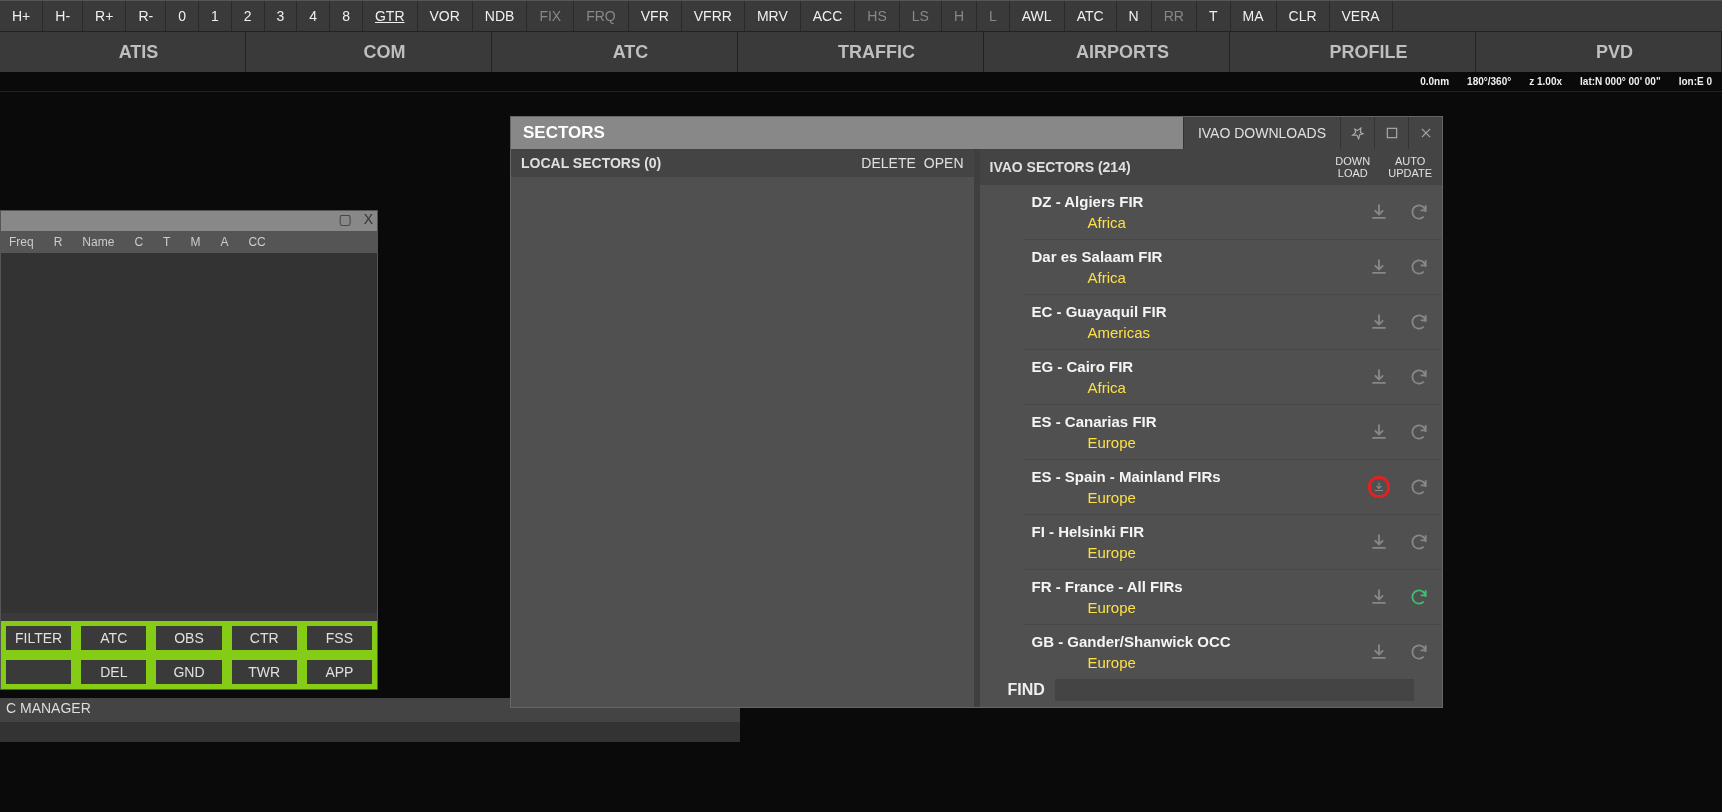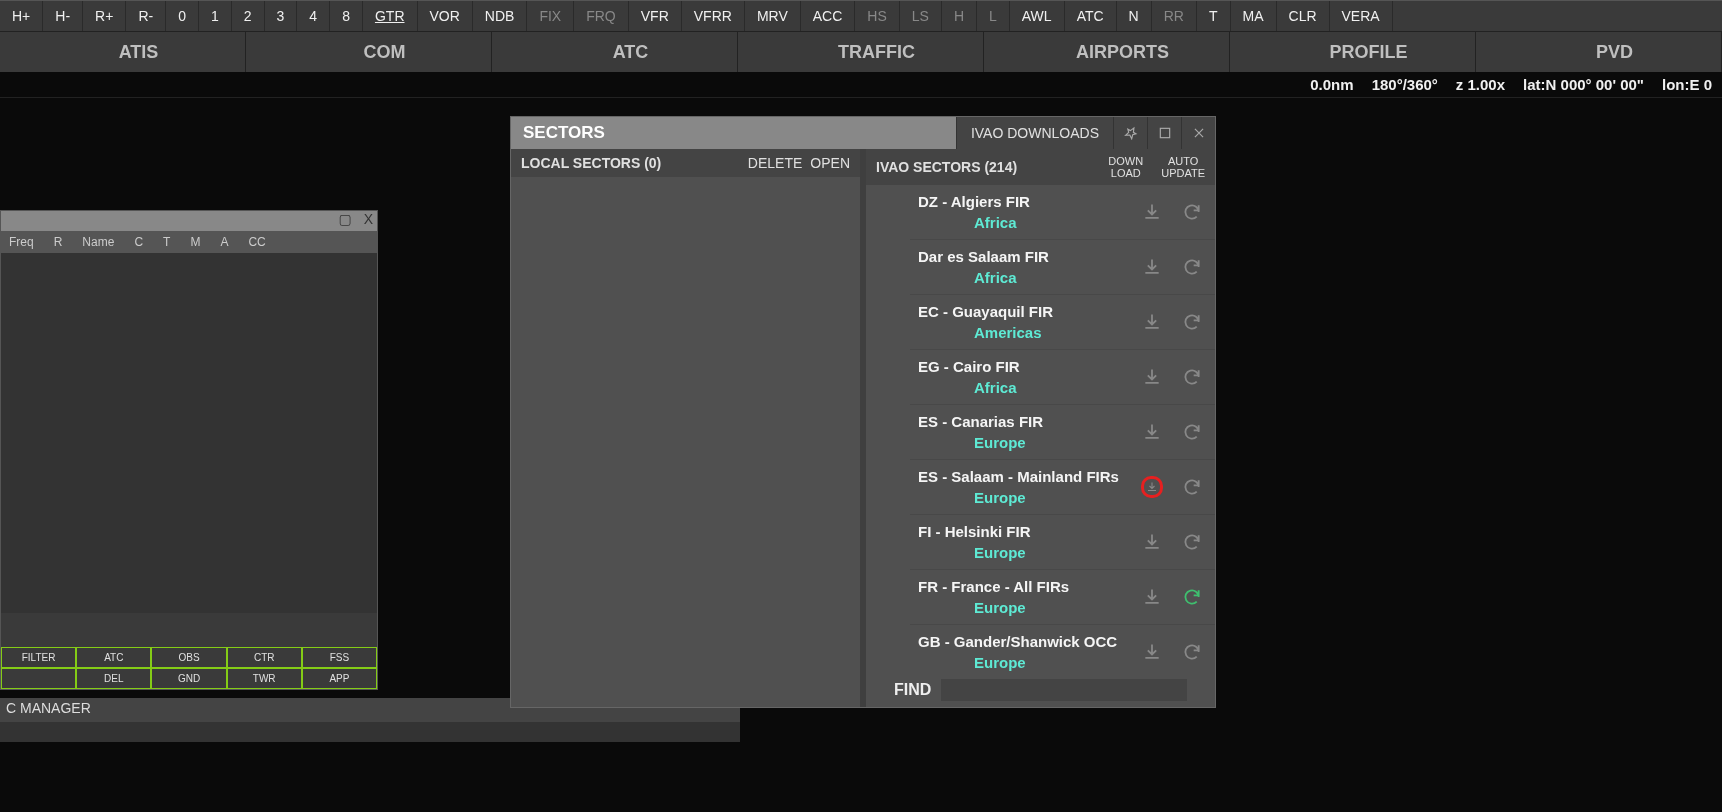--- a/index.html
+++ b/index.html
@@ -9,57 +9,57 @@
 .toolbar { display: flex; align-items: center; height: 32px; background: #3a3a3a; border-top: 1px solid #555; border-bottom: 1px solid #222; overflow: hidden; white-space: nowrap; }
 .toolbar .tbtn { padding: 0 12px; height: 100%; display: flex; align-items: center; color: #f0f0f0; border-right: 1px solid #2a2a2a; font-size: 14px; font-weight: 500; cursor: pointer; }
 .toolbar .tbtn.dim { color: #888; }
 .toolbar .tbtn.under { text-decoration: underline; }
 
 
 .tabs { display: flex; height: 40px; background: #3a3a3a; }
 .tabs .tab { flex: 1; display: flex; align-items: center; justify-content: center; font-size: 18px; font-weight: 600; color: #bfbfbf; border-right: 1px solid #222; cursor: pointer; padding-left: 32px; }
 
 
-.status { display: flex; justify-content: flex-end; gap: 18px; padding: 4px 10px; font-size: 15px; font-weight: 600; color: #f0f0f0; background: #0a0a0a; border-bottom: 1px solid #222; }
+.status { display: flex; justify-content: flex-end; gap: 18px; padding: 4px 10px; font-size: 10px; font-weight: 600; color: #f0f0f0; background: #0a0a0a; border-bottom: 1px solid #222; }
 .status span { white-space: nowrap; }
 
 
 .left-panel { position: absolute; left: 0; top: 210px; width: 378px; height: 480px; background: #3a3a3a; border: 1px solid #555; }
 .left-panel .lp-title { height: 20px; background: #888; position: relative; }
 .lp-title .winbtns { position: absolute; right: 4px; top: 0; display: flex; gap: 12px; color: #333; font-size: 14px; }
 .left-panel .lp-header { display: flex; gap: 20px; padding: 4px 8px; color: #ccc; font-size: 12px; background: #555; }
 .left-panel .lp-header span { }
 .left-panel .lp-body { flex: 1; height: 360px; background: #333; }
 .left-panel .lp-foot { position: absolute; bottom: 0; left: 0; right: 0; }
 .lp-foot .row { display: flex; }
-.lp-foot .cell { flex: 1; text-align: center; padding: 4px 4px; background: #3a3a3a; border: 1px solid #84cc16; color: #e0e0e0; font-size: 10px; cursor: pointer; }
+.lp-foot .cell { flex: 1; text-align: center; padding: 4px 4px; background: #3a3a3a; border: 5px solid #84cc16; color: #e0e0e0; font-size: 14px; cursor: pointer; }
 
 .manager-strip { position: absolute; left: 0; top: 698px; width: 740px; height: 35px; background: #444; color: #ddd; padding: 2px 6px; font-size: 14px; }
 .manager-strip2 { position: absolute; left: 0; top: 722px; width: 740px; height: 20px; background: #333; }
 
 
-.sectors { position: absolute; left: 510px; top: 116px; width: 706px; height: 592px; background: #505050; border: 1px solid #666; display: flex; flex-direction: column; }
+.sectors { position: absolute; left: 510px; top: 116px; width: 933px; height: 592px; background: #505050; border: 1px solid #666; display: flex; flex-direction: column; }
 .sectors .title { background: #888; color: #fff; font-size: 17px; font-weight: 600; padding: 6px 12px; display: flex; align-items: center; position: relative; }
 .sectors .title .title-tabs { position: absolute; right: 0; top: 0; bottom: 0; display: flex; align-items: stretch; }
 .title-tabs .ttab { padding: 6px 14px; font-size: 14px; font-weight: 500; color: #e0e0e0; background: #444; border-left: 1px solid #333; display: flex; align-items: center; cursor: pointer; }
 .title-tabs .ico { width: 34px; display: flex; align-items: center; justify-content: center; background: #444; border-left: 1px solid #333; color: #ccc; cursor: pointer; }
 .title-tabs .ico svg { width: 14px; height: 14px; stroke: #aaa; fill: none; stroke-width: 2; }
 
 .sectors .body { flex: 1; display: flex; overflow: hidden; }
 .sectors .col { flex: 1; display: flex; flex-direction: column; min-width: 0; }
 .col .col-head { display: flex; justify-content: space-between; align-items: center; background: #444; padding: 6px 10px; font-size: 14px; font-weight: 600; color: #e0e0e0; }
 .col .col-head .actions { display: flex; gap: 8px; font-weight: 500; }
 .col .col-head .actions span { cursor: pointer; }
 .col .col-head .hdr-cols { display: flex; gap: 18px; font-size: 11px; font-weight: 500; text-align: center; line-height: 1.1; }
 
 .col .list { flex: 1; overflow-y: auto; background: #505050; }
 .sector-row { padding: 8px 12px 8px 8px; border-bottom: 1px solid #484848; display: flex; align-items: center; gap: 8px; cursor: pointer; margin-left: 44px; }
 .sector-row .info { flex: 1; min-width: 0; }
 .sector-row .name { color: #f5f5f5; font-weight: 600; font-size: 15px; }
-.sector-row .region { color: #5eead4; font-weight: 700; font-size: 15px; padding-left: 56px; margin-top: 4px; }
+.sector-row .region { color: #fde047; font-weight: 400; font-size: 15px; padding-left: 56px; margin-top: 4px; }
 .sector-row .rowbtns { display: flex; gap: 18px; align-items: center; }
 .icobtn { width: 22px; height: 22px; display: flex; align-items: center; justify-content: center; cursor: pointer; }
 .icobtn svg { width: 20px; height: 20px; stroke: #888; fill: none; stroke-width: 2.2; }
 .icobtn.on svg { stroke: #3fbf6f; }
 .highlight { border: 3px solid #e62020; border-radius: 10px; padding: 2px; }
 
 .find-row { display: flex; align-items: center; gap: 10px; padding: 6px 28px; background: #505050; }
 .find-row .lbl { font-weight: 600; font-size: 16px; color: #eee; }
 .find-row .inp { flex: 1; height: 22px; background: #444; border: none; }
 
@@ -295,21 +295,21 @@
               </div>
               <div class="icobtn">
                 <svg viewBox="0 0 24 24">
                   <path d="M20 12a8 8 0 10-2.34 5.66M20 4v6h-6"></path>
                 </svg>
               </div>
             </div>
           </div>
           <div class="sector-row">
             <div class="info">
-              <div class="name">ES - Salaam - Mainland FIRs</div>
+              <div class="name">ES - Spain - Mainland FIRs</div>
               <div class="region">Europe</div>
             </div>
             <div class="rowbtns">
               <div class="icobtn highlight">
                 <svg viewBox="0 0 24 24">
                   <path d="M12 3v12M7 10l5 5 5-5M4 19h16"></path>
                 </svg>
               </div>
               <div class="icobtn">
                 <svg viewBox="0 0 24 24">

